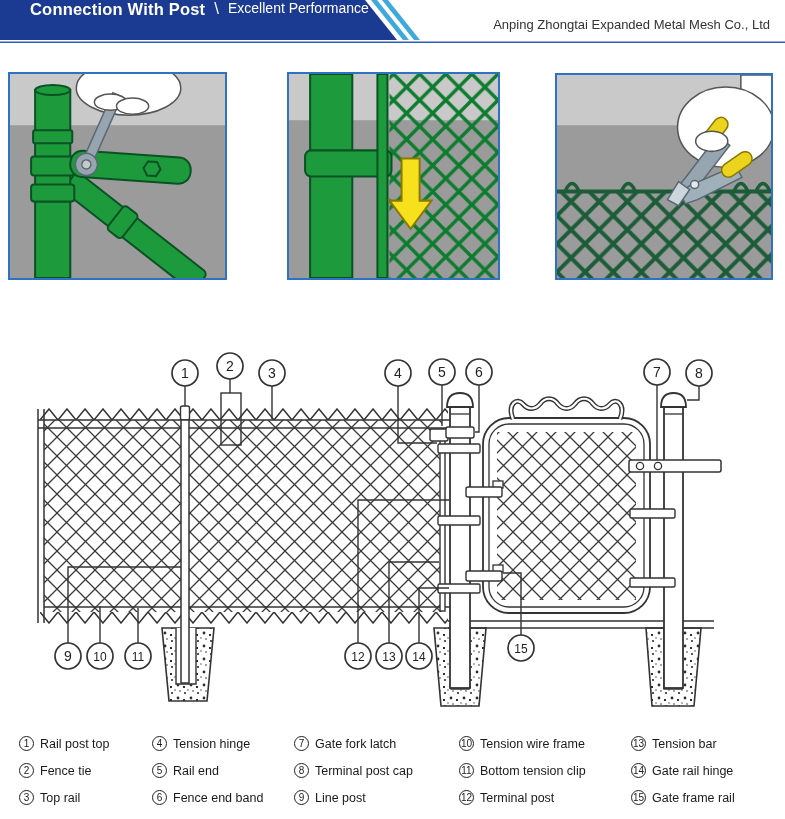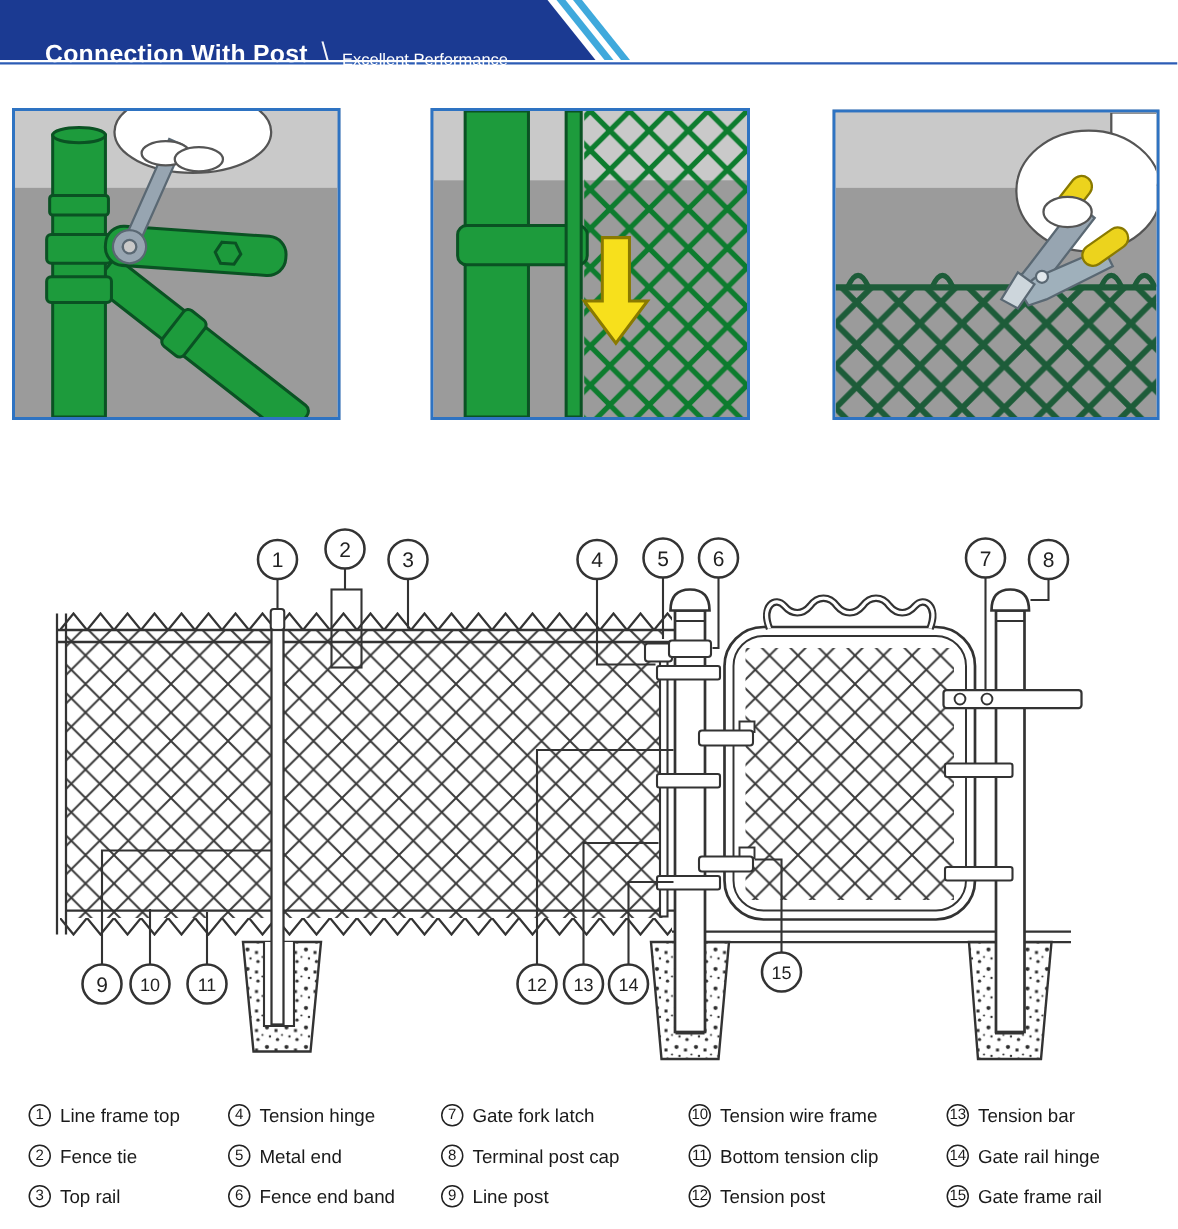--- a/index.html
+++ b/index.html
@@ -6,25 +6,25 @@
   body{
     width:785px;height:819px;position:relative;background:#ffffff;
     font-family:"Liberation Sans","DejaVu Sans",sans-serif;
     overflow:hidden;
   }
   
   .hdr{position:absolute;left:0;top:0;width:785px;height:46px;}
   .hdr-bg{position:absolute;left:0;top:0;width:785px;height:46px;}
   .hdr-text{
     position:absolute;left:30px;top:0;height:46px;
-    display:flex;align-items:flex-end;gap:9px;color:#ffffff;white-space:nowrap;
+    display:flex;align-items:flex-start;gap:9px;color:#ffffff;white-space:nowrap;
   }
   .hdr-title{font-size:16.5px;font-weight:bold;letter-spacing:.2px;}
   .hdr-div{font-size:17px;font-weight:300;opacity:.95;transform:translateY(-1px);}
-  .hdr-sub{font-size:11px;}
+  .hdr-sub{font-size:14px;}
   .company{
     position:absolute;right:15px;top:0;height:42px;
     display:flex;align-items:center;padding-top:3px;
     font-size:13px;color:#333333;white-space:nowrap;
   }
   
   .ph{
     position:absolute;margin:0;box-sizing:border-box;
     border:2.5px solid #2e73c2;background:#c9c9c9;overflow:hidden;
   }
@@ -59,20 +59,21 @@
     <polygon points="0,0 365,0 397,40 0,40" fill="#1b3a92"></polygon>
     <polygon points="371,0 377,0 409,40 403,40" fill="#3fa9dc"></polygon>
     <polygon points="382,0 388,0 420,40 414,40" fill="#3fa9dc"></polygon>
     <rect x="0" y="41.5" width="785" height="1.5" fill="#2c5cb5"></rect>
   </svg>
   <div class="hdr-text">
     <span class="hdr-title">Connection With Post</span>
     <span class="hdr-div">\</span>
     <span class="hdr-sub">Excellent Performance</span>
   </div>
+  <div class="company">Anping Zhongtai Expanded Metal Mesh Co., Ltd</div>
 </header>
 
 <figure class="ph" style="left:8px;top:72px;width:219px;height:208px;">
   <svg viewBox="0 0 214 203" preserveAspectRatio="none">
     <rect width="214" height="203" fill="#c9c9c9"></rect>
     <rect y="51" width="214" height="152" fill="#9b9b9b"></rect>
 
     <g transform="rotate(38 70 112)">
       <rect x="58" y="102" width="165" height="24" rx="5" class="grn"></rect>
       <rect x="116" y="99" width="18" height="30" rx="4" class="grn"></rect>
@@ -304,37 +305,37 @@
     <g>
         <circle cx="521" cy="648" r="13" class="w" style="stroke-width:1.7"></circle>
         <text class="cnum" x="521" y="652.5" font-size="12">15</text>
       </g>
   </g>
 </svg>
 
 <div class="legend">
   <div class="li">
       <span class="ln">1</span>
-      <span>Line frame top</span>
+      <span>Rail post top</span>
     </div>
   <div class="li">
       <span class="ln">2</span>
       <span>Fence tie</span>
     </div>
   <div class="li">
       <span class="ln">3</span>
       <span>Top rail</span>
     </div>
   <div class="li">
       <span class="ln">4</span>
       <span>Tension hinge</span>
     </div>
   <div class="li">
       <span class="ln">5</span>
-      <span>Metal end</span>
+      <span>Rail end</span>
     </div>
   <div class="li">
       <span class="ln">6</span>
       <span>Fence end band</span>
     </div>
   <div class="li">
       <span class="ln">7</span>
       <span>Gate fork latch</span>
     </div>
   <div class="li">
@@ -348,21 +349,21 @@
   <div class="li">
       <span class="ln">10</span>
       <span>Tension wire frame</span>
     </div>
   <div class="li">
       <span class="ln">11</span>
       <span>Bottom tension clip</span>
     </div>
   <div class="li">
       <span class="ln">12</span>
-      <span>Tension post</span>
+      <span>Terminal post</span>
     </div>
   <div class="li">
       <span class="ln">13</span>
       <span>Tension bar</span>
     </div>
   <div class="li">
       <span class="ln">14</span>
       <span>Gate rail hinge</span>
     </div>
   <div class="li">

